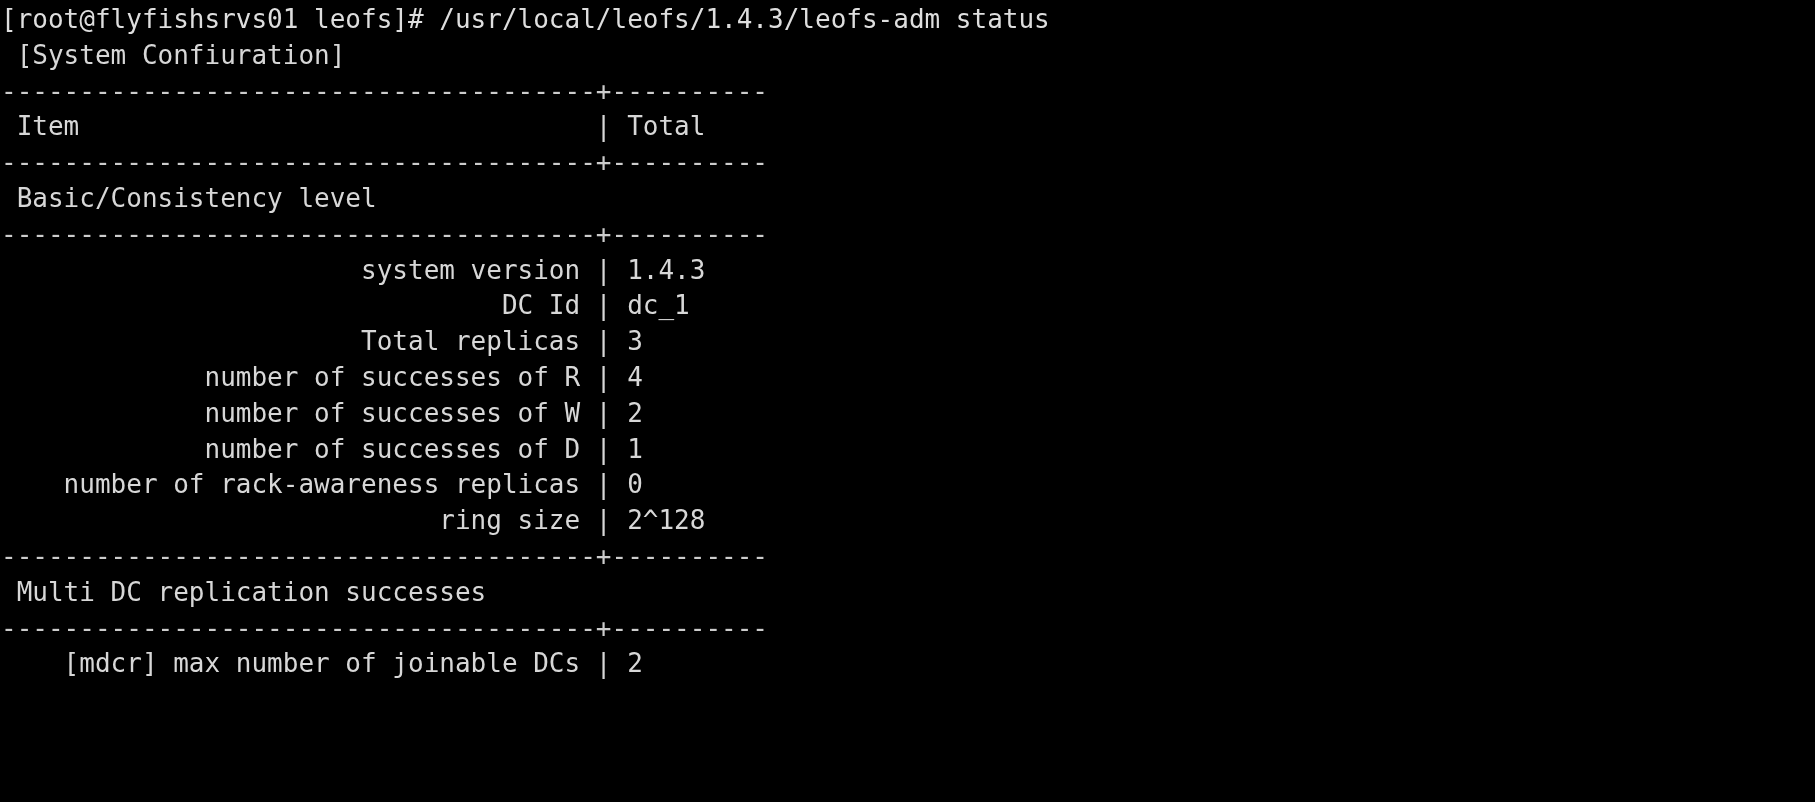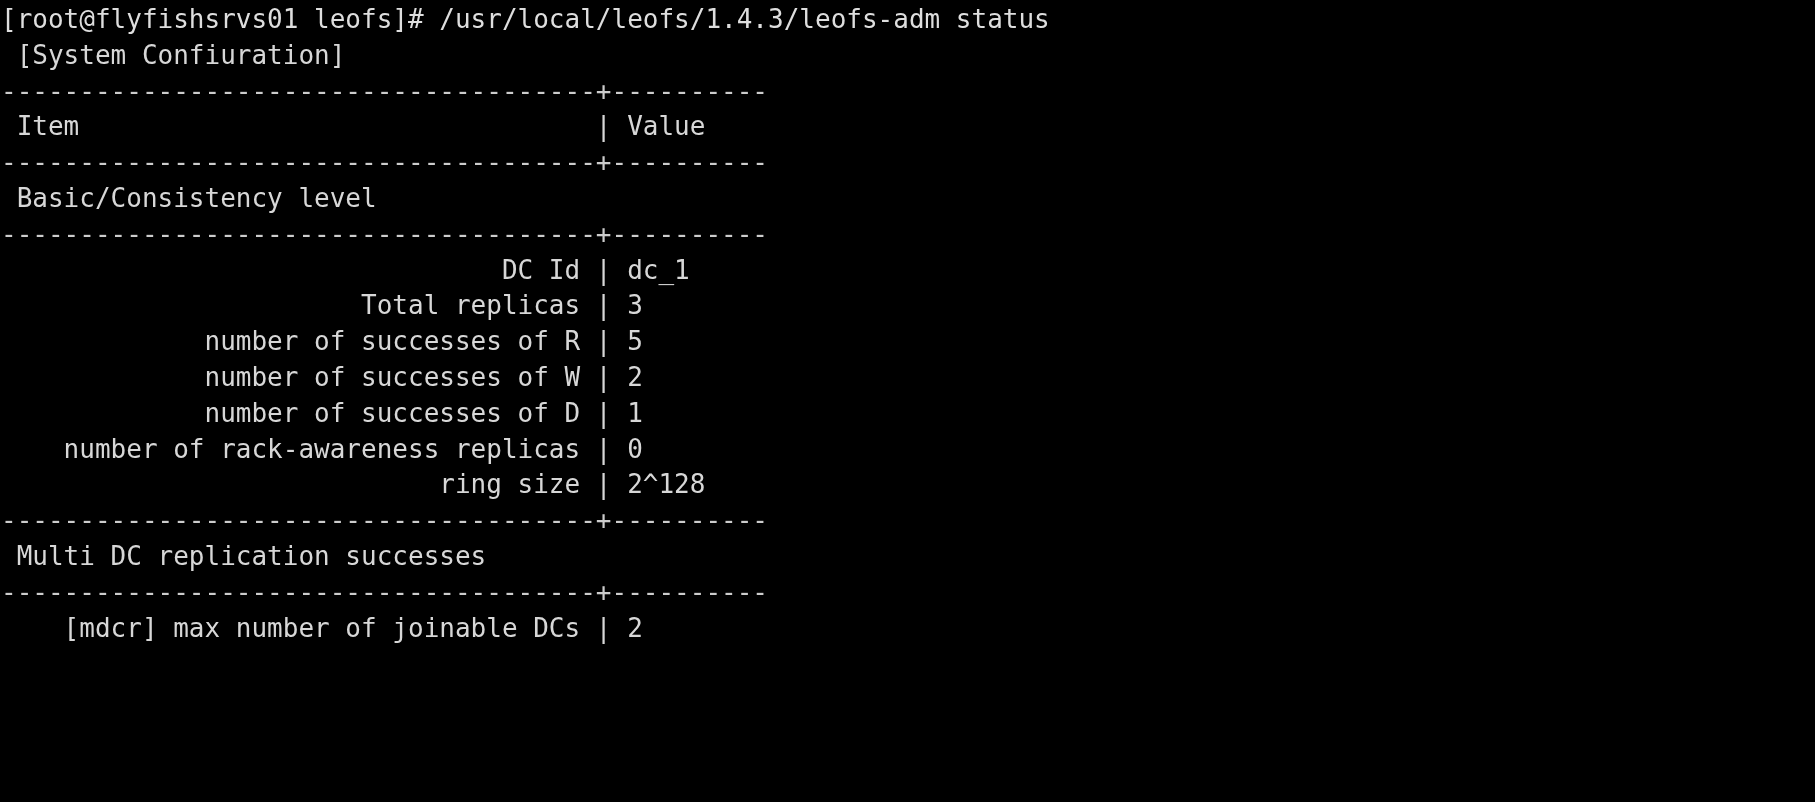--- a/index.html
+++ b/index.html
@@ -52,27 +52,28 @@
   }
 </style>
 </head>
 <body>
 
 <div id="terminal">
 
   <div class="line prompt">[root@flyfishsrvs01 leofs]# /usr/local/leofs/1.4.3/leofs-adm status</div>
   <div class="line"> [System Confiuration]</div>
   <div class="line sep">--------------------------------------+----------</div>
-  <div class="line"> Item                                 | Value</div>
+  <div class="line"> Item                                 | Total</div>
   <div class="line sep">--------------------------------------+----------</div>
   <div class="line"> Basic/Consistency level</div>
   <div class="line sep">--------------------------------------+----------</div>
+  <div class="line">                       system version | 1.4.3</div>
   <div class="line">                                DC Id | dc_1</div>
   <div class="line">                       Total replicas | 3</div>
-  <div class="line">             number of successes of R | 5</div>
+  <div class="line">             number of successes of R | 4</div>
   <div class="line">             number of successes of W | 2</div>
   <div class="line">             number of successes of D | 1</div>
   <div class="line">    number of rack-awareness replicas | 0</div>
   <div class="line">                            ring size | 2^128</div>
   <div class="line sep">--------------------------------------+----------</div>
   <div class="line"> Multi DC replication successes</div>
   <div class="line sep">--------------------------------------+----------</div>
   <div class="line clipped">    [mdcr] max number of joinable DCs | 2</div>
 
 </div>

